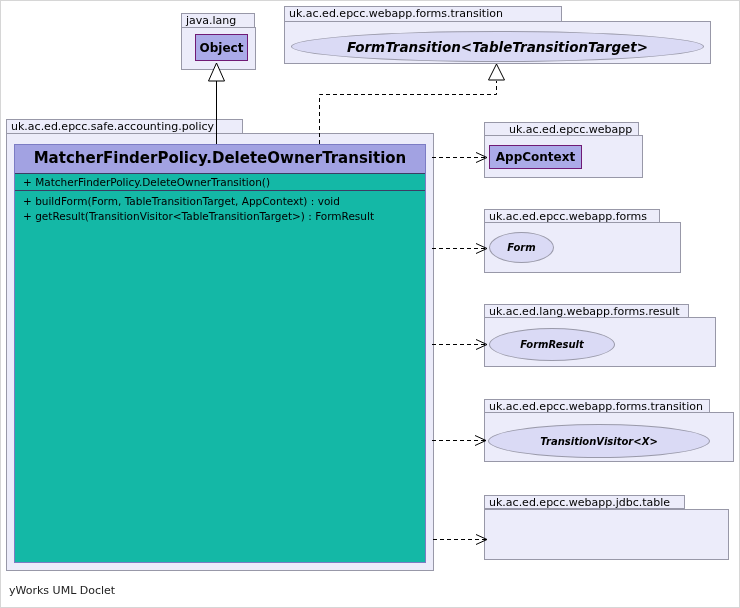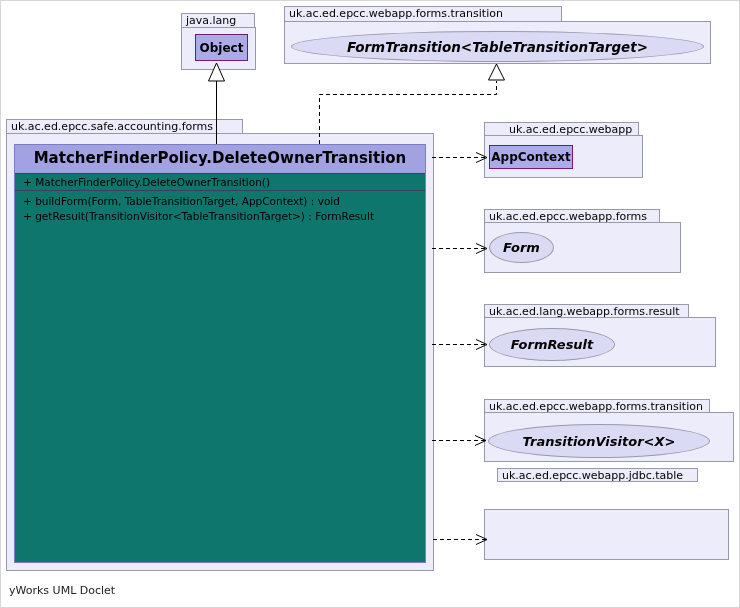--- a/index.html
+++ b/index.html
@@ -47,32 +47,32 @@
     z-index: 3;
   }
   .iface-ellipse {
     position: absolute;
     box-sizing: border-box;
     background: #dadaf5;
     border: 1px solid #9a9aaa;
     border-radius: 50%;
     font-weight: bold;
     font-style: italic;
-    font-size: 13px;
+    font-size: 10px;
     display: flex;
     align-items: center;
     justify-content: center;
     white-space: nowrap;
     z-index: 3;
   }
   #node-main {
     position: absolute;
     left: 13px; top: 143px; width: 412px; height: 419px;
     box-sizing: border-box;
-    background: #0f766e;
+    background: #14b8a6;
     border: 1px solid #7c7cc4;
     z-index: 3;
   }
   #node-main .title {
     height: 28px;
     line-height: 27px;
     text-align: center;
     font-size: 15px;
     font-weight: bold;
     background: #a2a2e2;
@@ -106,35 +106,35 @@
 
   #pkg-ft-header { left: 283px; top: 5px;   width: 278px; height: 16px; }
   #pkg-ft-body   { left: 283px; top: 20px;  width: 427px; height: 43px; }
   #ellipse-formtransition { left: 290px; top: 30px; width: 413px; height: 31px; font-size: 13.5px; }
 
   #pkg-policy-header { left: 5px; top: 118px; width: 237px; height: 15px; }
   #pkg-policy-body   { left: 5px; top: 132px; width: 428px; height: 438px; }
 
   #pkg-webapp-header { left: 483px; top: 121px; width: 155px; height: 14px; padding-left: 24px; }
   #pkg-webapp-body   { left: 483px; top: 134px; width: 159px; height: 43px; }
-  #node-appcontext   { left: 488px; top: 144px; width: 84px;  height: 24px; }
+  #node-appcontext   { left: 488px; top: 144px; width: 93px;  height: 24px; }
 
   #pkg-forms-header { left: 483px; top: 208px; width: 176px; height: 14px; }
   #pkg-forms-body   { left: 483px; top: 221px; width: 197px; height: 51px; }
   #ellipse-form     { left: 488px; top: 231px; width: 65px;  height: 31px; }
 
   #pkg-fr-header      { left: 483px; top: 303px; width: 205px; height: 14px; }
   #pkg-fr-body        { left: 483px; top: 316px; width: 232px; height: 50px; }
   #ellipse-formresult { left: 488px; top: 327px; width: 126px; height: 33px; }
 
   #pkg-tv-header             { left: 483px; top: 398px; width: 226px; height: 14px; }
   #pkg-tv-body               { left: 483px; top: 411px; width: 250px; height: 50px; }
   #ellipse-transitionvisitor { left: 487px; top: 423px; width: 222px; height: 34px; }
 
-  #pkg-jt-header                 { left: 483px; top: 467px; width: 201px; height: 14px; margin-left: 13px; }
+  #pkg-jt-header                 { left: 483px; top: 494px; width: 201px; height: 14px; }
   #pkg-jt-body                   { left: 483px; top: 508px; width: 245px; height: 51px; }
   #ellipse-tabletransitiontarget { left: 488px; top: 520px; width: 234px; height: 35px; }
 
   #edges {
     position: absolute;
     left: 0; top: 0;
     width: 740px; height: 608px;
     z-index: 5;
     pointer-events: none;
   }
@@ -156,21 +156,21 @@
 <div id="canvas">
 
   <div class="pkg-header" id="pkg-java-lang-header">java.lang</div>
   <div class="pkg-body" id="pkg-java-lang-body"></div>
   <div class="small-class" id="node-object">Object</div>
 
   <div class="pkg-header" id="pkg-ft-header">uk.ac.ed.epcc.webapp.forms.transition</div>
   <div class="pkg-body" id="pkg-ft-body"></div>
   <div class="iface-ellipse" id="ellipse-formtransition">FormTransition&lt;TableTransitionTarget&gt;</div>
 
-  <div class="pkg-header" id="pkg-policy-header">uk.ac.ed.epcc.safe.accounting.forms</div>
+  <div class="pkg-header" id="pkg-policy-header">uk.ac.ed.epcc.safe.accounting.policy</div>
   <div class="pkg-body" id="pkg-policy-body"></div>
   <div id="node-main">
     <div class="title">MatcherFinderPolicy.DeleteOwnerTransition</div>
     <div class="ctor-row">+ MatcherFinderPolicy.DeleteOwnerTransition()</div>
     <div class="methods">
       <div class="method-row">+ buildForm(Form, TableTransitionTarget, AppContext) : void</div>
       <div class="method-row">+ getResult(TransitionVisitor&lt;TableTransitionTarget&gt;) : FormResult</div>
     </div>
   </div>
 

